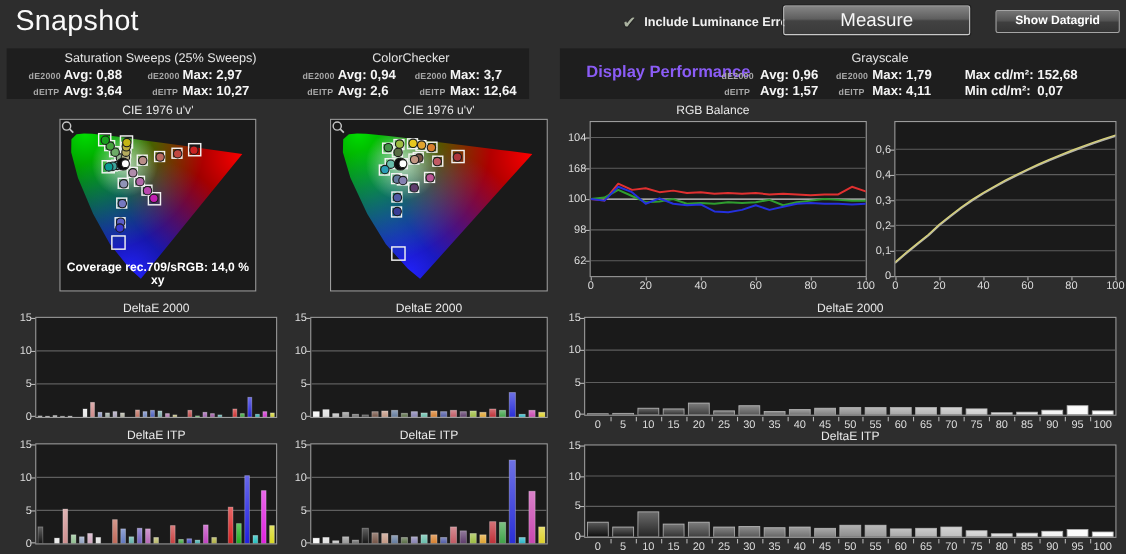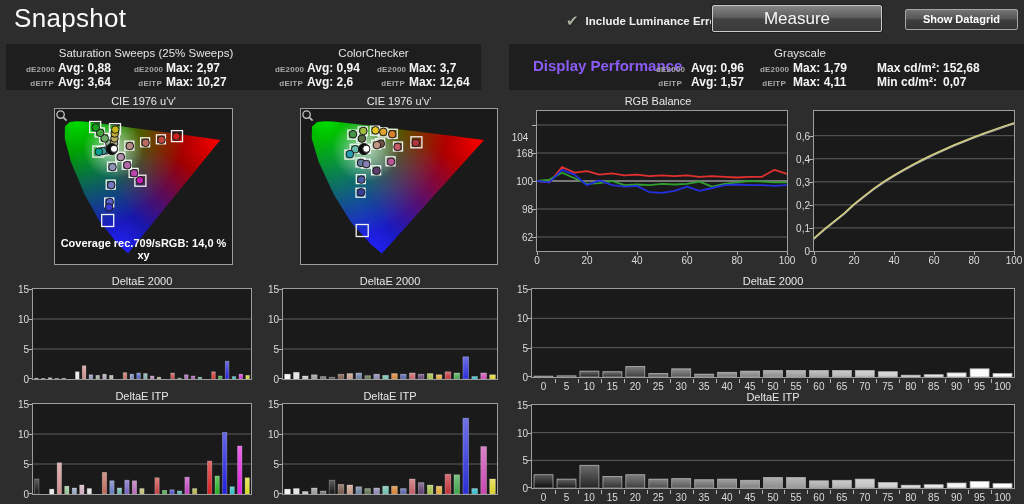--- a/index.html
+++ b/index.html
@@ -253,42 +253,42 @@
         <circle cx="74.5" cy="21.3" r="3.8" fill="#e7c71f" stroke="#1a1a1a" stroke-width="1"></circle>
         <circle cx="90.1" cy="52.7" r="3.8" fill="#bb5695" stroke="#1a1a1a" stroke-width="1"></circle>
         <circle cx="48.9" cy="45.1" r="3.8" fill="#2a9db5" stroke="#1a1a1a" stroke-width="1"></circle>
         <circle cx="63.0" cy="40.1" r="5.5" fill="#0c0c0c" stroke="#1a1a1a" stroke-width="1"></circle>
         <circle cx="65.3" cy="39.8" r="3.6" fill="#ffffff" stroke="#1a1a1a" stroke-width="1"></circle>
       </svg>
     </div>
 </div>
 
 <div class="chart" style="left:508px;top:95px;width:292px;height:172px">
-  <div class="chart-title" style="left:24px;width:252px">RGB Balance</div>
+  <div class="chart-title" style="left:14px;width:252px">RGB Balance</div>
   <div class="plot" style="left:28px;top:15px;width:252px;height:142px">
       <svg width="250" height="140">
         <line x1="0" y1="126" x2="250" y2="126" stroke="#5e5e5e" stroke-width="1"></line>
         <line x1="0" y1="98" x2="250" y2="98" stroke="#5e5e5e" stroke-width="1"></line>
         <line x1="0" y1="70" x2="250" y2="70" stroke="#d6d6d6" stroke-width="1"></line>
         <line x1="0" y1="42" x2="250" y2="42" stroke="#5e5e5e" stroke-width="1"></line>
         <line x1="0" y1="14" x2="250" y2="14" stroke="#5e5e5e" stroke-width="1"></line>
         <polyline points="0.0,70.0 12.5,71.4 25.0,56.0 37.5,61.6 50.0,60.2 62.5,63.7 75.0,62.3 87.5,64.4 100.0,63.7 112.5,65.1 125.0,64.4 137.5,65.1 150.0,64.4 162.5,65.8 175.0,65.1 187.5,65.8 200.0,66.5 212.5,65.8 225.0,65.8 237.5,58.8 250.0,63.0" fill="none" stroke="#e03030" stroke-width="1.8" stroke-linejoin="round" stroke-linecap="round"></polyline>
         <polyline points="0.0,70.0 12.5,68.6 25.0,61.6 37.5,67.2 50.0,72.8 62.5,72.1 75.0,70.0 87.5,74.2 100.0,73.5 112.5,74.2 125.0,72.8 137.5,73.5 150.0,72.8 162.5,70.7 175.0,75.6 187.5,72.8 200.0,71.4 212.5,70.0 225.0,70.7 237.5,71.4 250.0,71.4" fill="none" stroke="#2f9e2f" stroke-width="1.8" stroke-linejoin="round" stroke-linecap="round"></polyline>
         <polyline points="0.0,70.0 12.5,71.4 25.0,58.8 37.5,63.7 50.0,74.2 62.5,69.3 75.0,74.2 87.5,75.6 100.0,74.9 112.5,81.2 125.0,81.9 137.5,79.8 150.0,75.6 162.5,79.8 175.0,77.0 187.5,74.2 200.0,73.5 212.5,74.2 225.0,74.2 237.5,74.9 250.0,74.2" fill="none" stroke="#2430dd" stroke-width="1.8" stroke-linejoin="round" stroke-linecap="round"></polyline>
       </svg>
     </div>
 <div class="tl" style="left: -1px; top: 137px; width: 26px; text-align: right;">62</div>
     <div class="nub" style="left: 24px; top: 142px; width: 4px; height: 1px;"></div>
     <div class="tl" style="left: -1px; top: 109px; width: 26px; text-align: right;">98</div>
     <div class="nub" style="left: 24px; top: 114px; width: 4px; height: 1px;"></div>
     <div class="tl" style="left: -1px; top: 81px; width: 26px; text-align: right;">100</div>
     <div class="nub" style="left: 24px; top: 86px; width: 4px; height: 1px;"></div>
     <div class="tl" style="left: -1px; top: 53px; width: 26px; text-align: right;">168</div>
     <div class="nub" style="left: 24px; top: 58px; width: 4px; height: 1px;"></div>
-    <div class="tl" style="left: -1px; top: 37px; width: 26px; text-align: center;">104</div>
+    <div class="tl" style="left: -1px; top: 25px; width: 26px; text-align: right;">104</div>
     <div class="nub" style="left: 24px; top: 30px; width: 4px; height: 1px;"></div>
     <div class="tl" style="left: 17px; top: 160px; width: 24px; text-align: center;">0</div>
     <div class="nub" style="left: 29px; top: 157px; width: 1px; height: 3px;"></div>
     <div class="tl" style="left: 67px; top: 160px; width: 24px; text-align: center;">20</div>
     <div class="nub" style="left: 79px; top: 157px; width: 1px; height: 3px;"></div>
     <div class="tl" style="left: 117px; top: 160px; width: 24px; text-align: center;">40</div>
     <div class="nub" style="left: 129px; top: 157px; width: 1px; height: 3px;"></div>
     <div class="tl" style="left: 167px; top: 160px; width: 24px; text-align: center;">60</div>
     <div class="nub" style="left: 179px; top: 157px; width: 1px; height: 3px;"></div>
     <div class="tl" style="left: 217px; top: 160px; width: 24px; text-align: center;">80</div>

